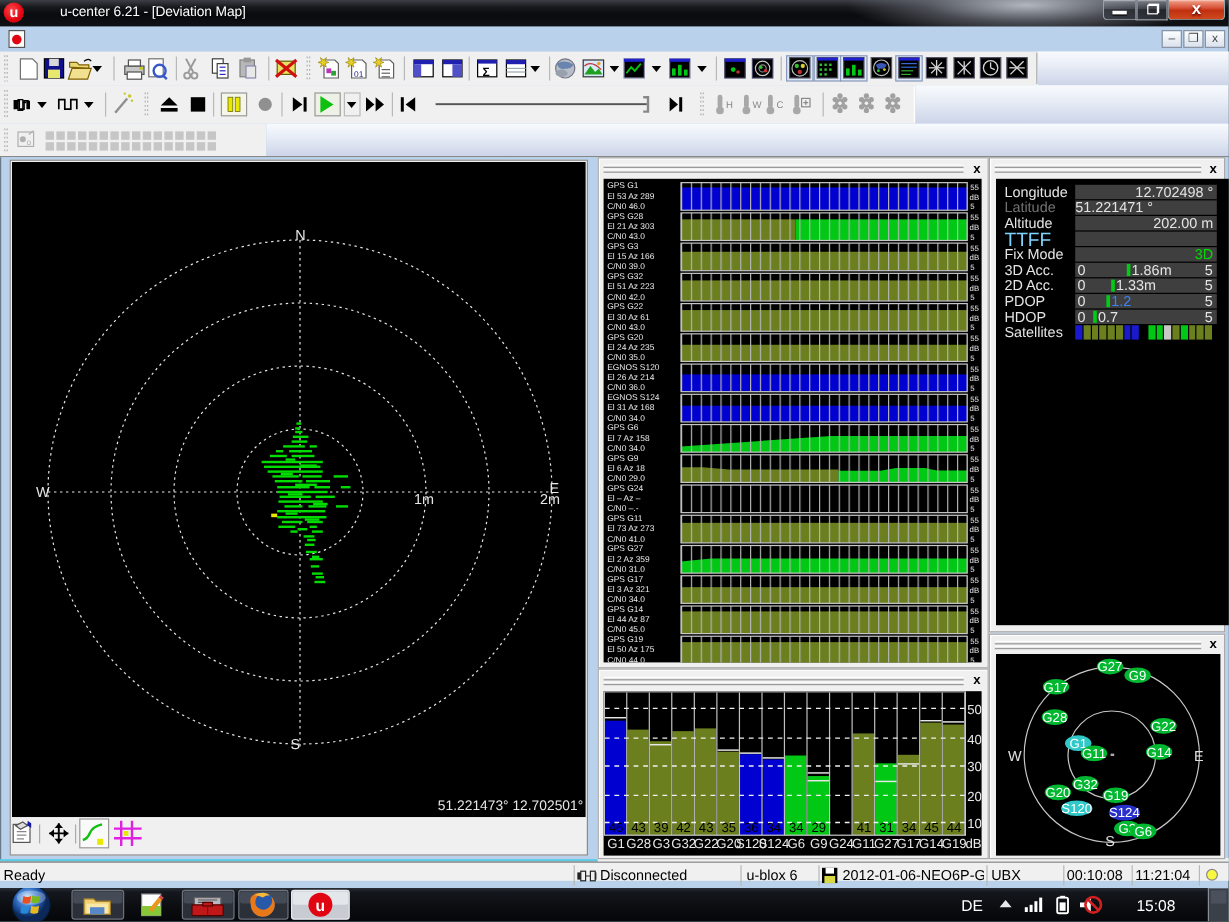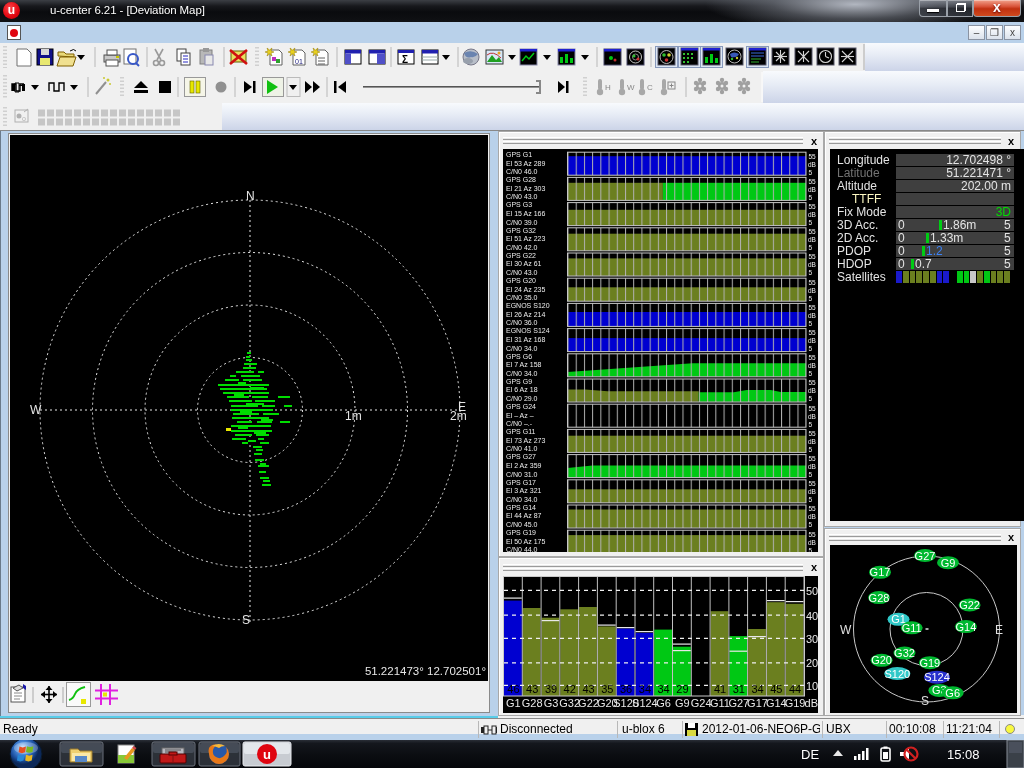--- a/index.html
+++ b/index.html
@@ -658,25 +658,25 @@
   <div class="panel abs" style="left:824px;top:131px;width:197px;height:396px"></div>
   <div class="gripline abs" style="left:829px;top:137px;width:172px"></div>
   <div class="gripline abs" style="left:829px;top:141px;width:172px"></div>
   <div class="pclose abs" style="left:1008px;top:137px">x</div>
   <div class="abs black" style="left:830px;top:149px;width:211px;height:372px" id="datapanel">
       <div class="abs" style="left:7px;top:4px;font-size:12px;color:#e4e4e4">Longitude</div>
 <div class="abs" style="left:66px;top:5px;width:118px;height:12px;background:#3f3f3f"></div>
 <div class="abs" style="left:66px;top:4px;width:115px;font-size:12px;color:#e4e4e4;text-align:right">12.702498 °</div>
 <div class="abs" style="left:7px;top:17px;font-size:12px;color:#737373">Latitude</div>
 <div class="abs" style="left:66px;top:18px;width:118px;height:12px;background:#3f3f3f"></div>
-<div class="abs" style="left:66px;top:17px;width:115px;font-size:12px;color:#e4e4e4;text-align:right">51.221471 °</div>
+<div class="abs" style="left:66px;top:17px;width:115px;font-size:12px;color:#e4e4e4;text-align:left">51.221471 °</div>
 <div class="abs" style="left:7px;top:30px;font-size:12px;color:#e4e4e4">Altitude</div>
 <div class="abs" style="left:66px;top:31px;width:118px;height:12px;background:#3f3f3f"></div>
 <div class="abs" style="left:66px;top:30px;width:115px;font-size:12px;color:#e4e4e4;text-align:right">202.00 m</div>
-<div class="abs" style="left:22px;top:43px;font-size:12px;color:#fef9c3">TTFF</div>
+<div class="abs" style="left:7px;top:43px;font-size:16px;color:#7dd3fc">TTFF</div>
 <div class="abs" style="left:66px;top:44px;width:118px;height:12px;background:#3f3f3f"></div>
 <div class="abs" style="left:7px;top:56px;font-size:12px;color:#e4e4e4">Fix Mode</div>
 <div class="abs" style="left:66px;top:57px;width:118px;height:12px;background:#3f3f3f"></div>
 <div class="abs" style="left:66px;top:56px;width:115px;font-size:12px;color:#00dc00;text-align:right">3D</div>
 <div class="abs" style="left:7px;top:69px;font-size:12px;color:#e4e4e4">3D Acc.</div>
 <div class="abs" style="left:66px;top:70px;width:118px;height:12px;background:#3f3f3f"></div>
 <div class="abs" style="left:68px;top:69px;font-size:12px;color:#e4e4e4">0</div>
 <div class="abs" style="left:174px;top:69px;font-size:12px;color:#e4e4e4">5</div>
 <div class="abs" style="left:109px;top:71px;width:3px;height:10px;background:#00cc14"></div>
 <div class="abs" style="left:113px;top:69px;font-size:12px;color:#e4e4e4">1.86m</div>

